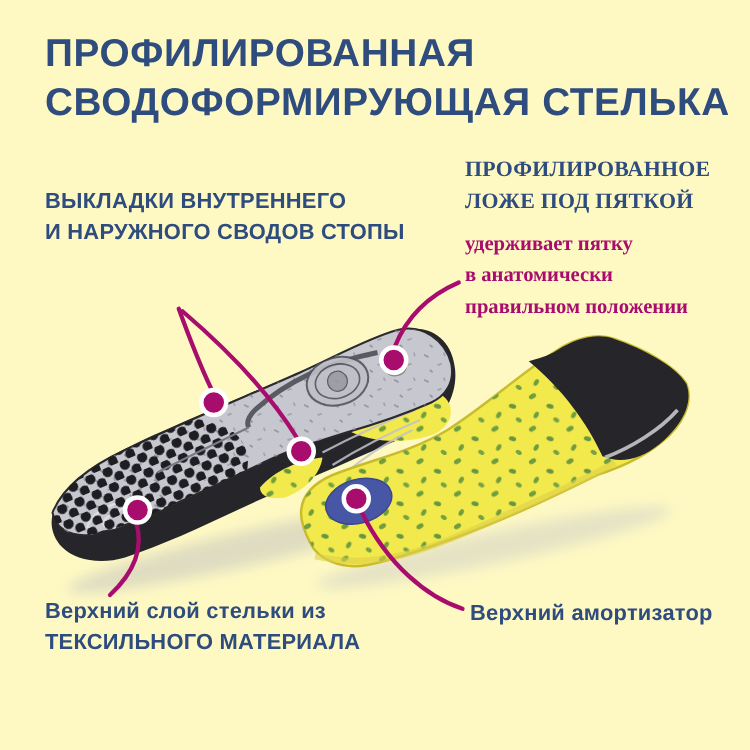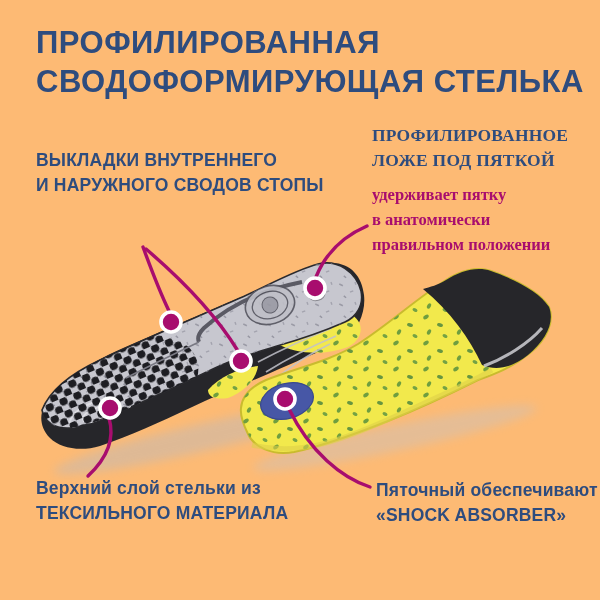--- a/index.html
+++ b/index.html
@@ -1,16 +1,16 @@
 <!DOCTYPE html>
 <html><head>
 <meta charset="utf-8">
 <style>
   html,body{margin:0;padding:0;background:#fff;}
-  .stage{position:relative;width:600px;height:600px;background:#fdba74;overflow:hidden;
+  .stage{position:relative;width:600px;height:600px;background:#fef9c3;overflow:hidden;
          font-family:"Liberation Sans",sans-serif;}
   .art{position:absolute;left:0;top:0;}
   .title{position:absolute;left:36px;top:23px;color:#2e4c7e;font-weight:bold;
          font-size:31px;line-height:39px;letter-spacing:0.5px;white-space:nowrap;}
   .co{position:absolute;font-weight:bold;white-space:nowrap;}
   .co .h{color:#2e4c7e;font-size:17.5px;line-height:25px;letter-spacing:0.2px;}
   .co .d{color:#a80d6e;font-size:16.5px;line-height:25px;margin-top:9px;}
   .co-tl{left:36px;top:148px;}
   .co-tr{left:372px;top:123px;font-family:Liberation Serif, serif;}
   .co-bl{left:36px;top:476px;}
@@ -157,18 +157,17 @@
 
   <div class="co co-bl">
     <div class="h">
       <div>Верхний слой стельки из</div>
       <div>ТЕКСИЛЬНОГО МАТЕРИАЛА</div>
     </div>
   </div>
 
   <div class="co co-br">
     <div class="h">
-      <div>Пяточный обеспечивают</div>
-      <div>«SHOCK ABSORBER»</div>
+      <div>Верхний амортизатор</div>
     </div>
   </div>
 
 </div>
 
 </body></html>

